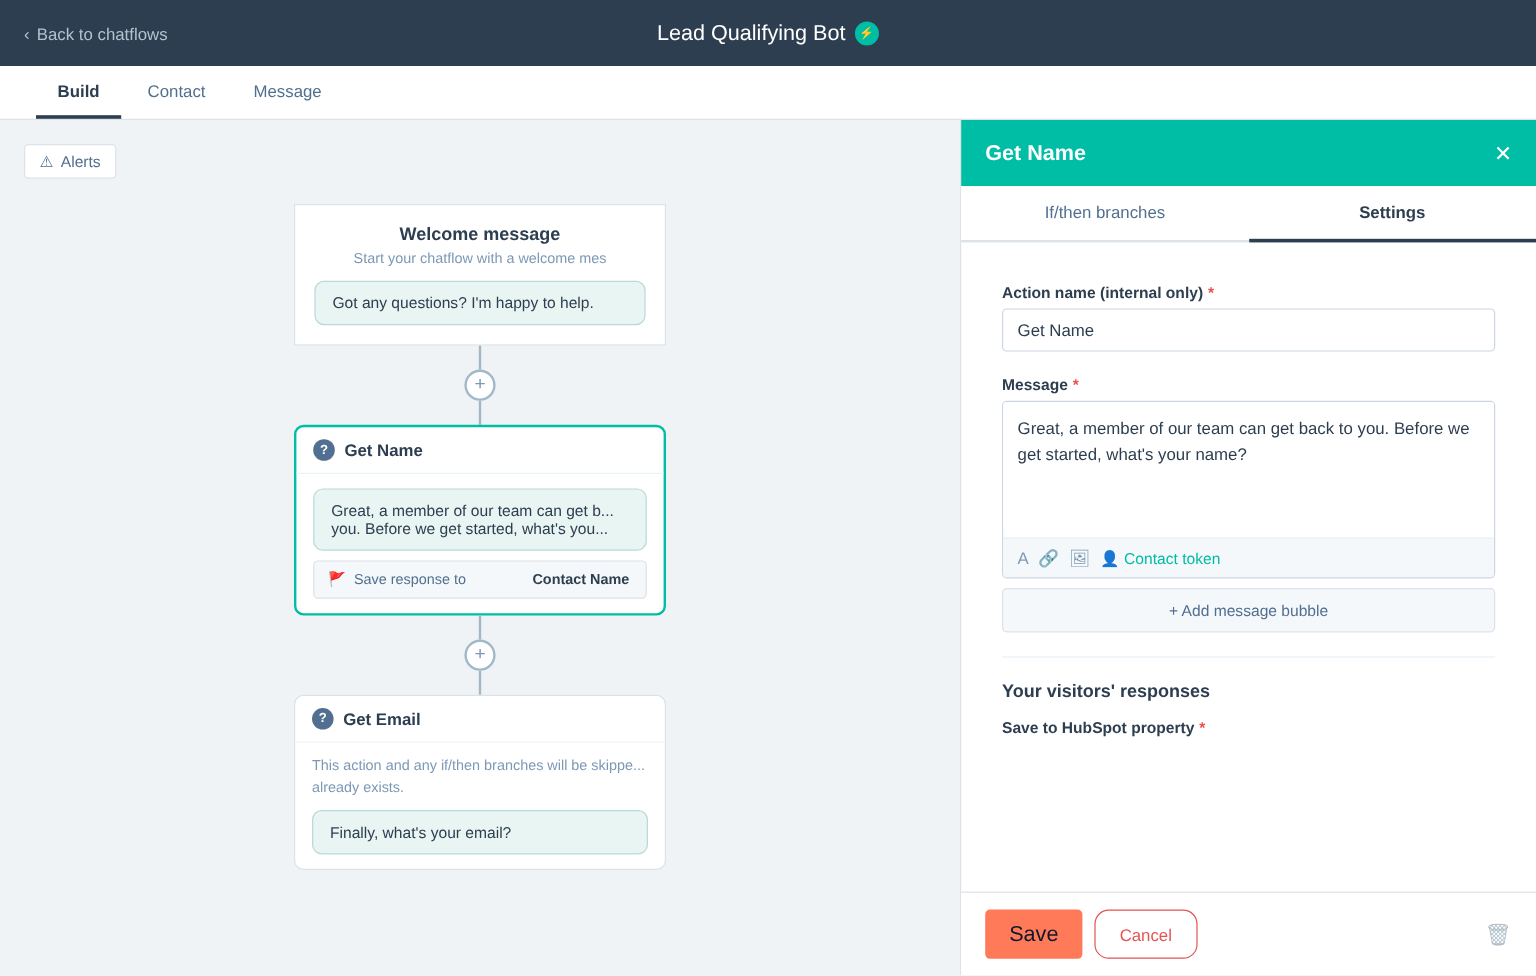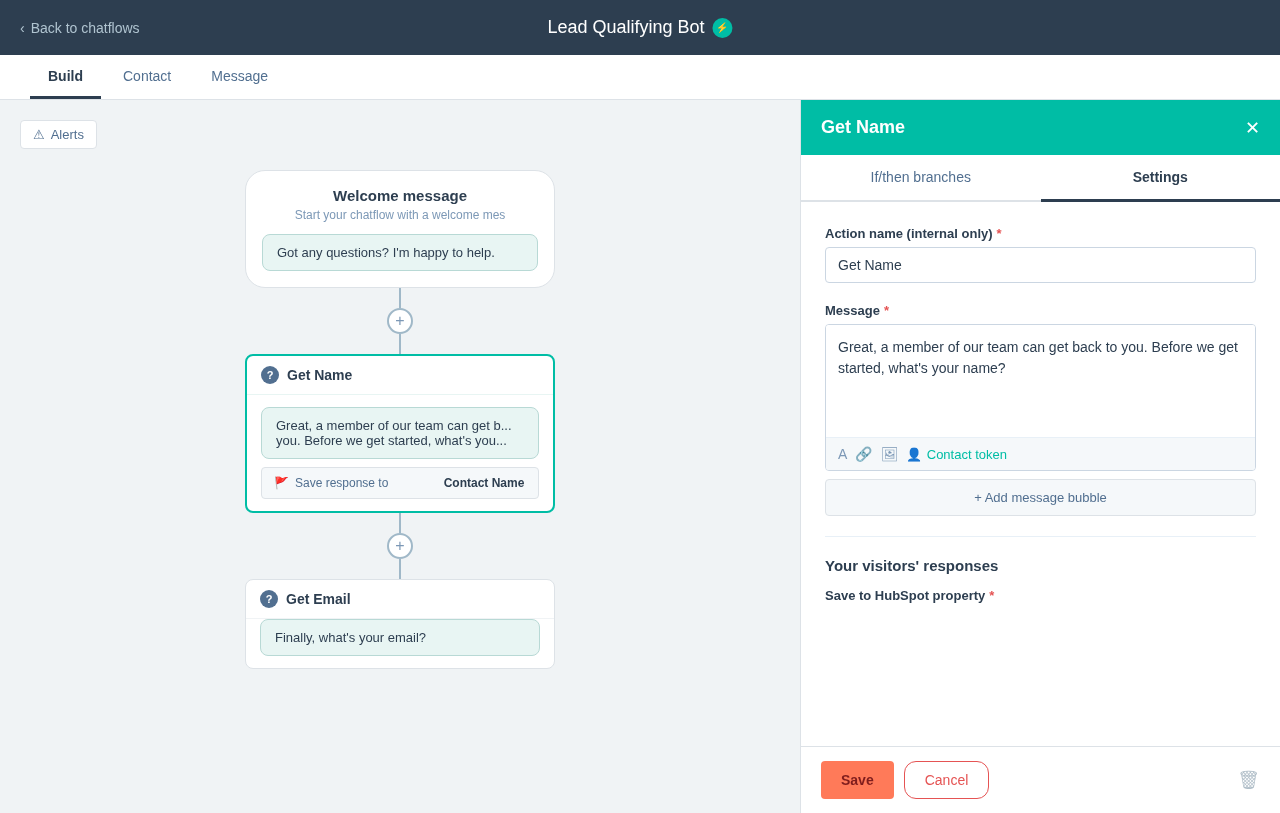--- a/index.html
+++ b/index.html
@@ -109,21 +109,21 @@
       flex-direction: column;
       align-items: center;
       padding-top: 50px;
       gap: 0;
     }
 
     
     .welcome-block {
       background: #fff;
       border: 1px solid #dde2e7;
-      border-radius: 20px;
+      border-radius: 0;
       width: 310px;
       padding: 16px;
       text-align: center;
     }
     .welcome-block .block-title {
       font-size: 15px;
       font-weight: 600;
       color: #2d3e50;
       margin-bottom: 4px;
     }
@@ -284,21 +284,21 @@
     }
     .panel-tab.active {
       color: #2d3e50;
       font-weight: 600;
       border-bottom-color: #2d3e50;
     }
 
     .panel-body {
       flex: 1;
       overflow-y: auto;
-      padding: 24px;
+      padding: 34px;
     }
 
     .field-group {
       margin-bottom: 20px;
     }
     .field-label {
       font-size: 13px;
       font-weight: 600;
       color: #2d3e50;
       margin-bottom: 6px;
@@ -432,26 +432,26 @@
       align-items: center;
       justify-content: space-between;
       background: #fff;
     }
     .footer-left {
       display: flex;
       gap: 10px;
     }
     .btn-save {
       background: #ff7a59;
-      color: #7f1d1d;
+      color: #0f172a;
       border: none;
       border-radius: 4px;
       padding: 10px 20px;
-      font-size: 14px;
-      font-weight: 700;
+      font-size: 18px;
+      font-weight: 400;
       cursor: pointer;
     }
     .btn-cancel {
       background: #fff;
       color: #e55353;
       border: 1px solid #e55353;
       border-radius: 12px;
       padding: 10px 20px;
       font-size: 14px;
       font-weight: 500;
@@ -533,20 +533,21 @@
         <div class="connector-line"></div>
         <div class="connector-plus">+</div>
         <div class="connector-line"></div>
       </div>
 
       <div class="action-block-dim">
         <div class="action-block-header">
           <div class="question-icon">?</div>
           <span class="action-block-title">Get Email</span>
         </div>
+        <div class="dim-text">This action and any if/then branches will be skippe... already exists.</div>
         <div style="padding: 0 14px 12px;">
           <div class="chat-bubble">Finally, what's your email?</div>
         </div>
       </div>
 
     </div>
   </div>
 
   <div class="right-panel">
 

